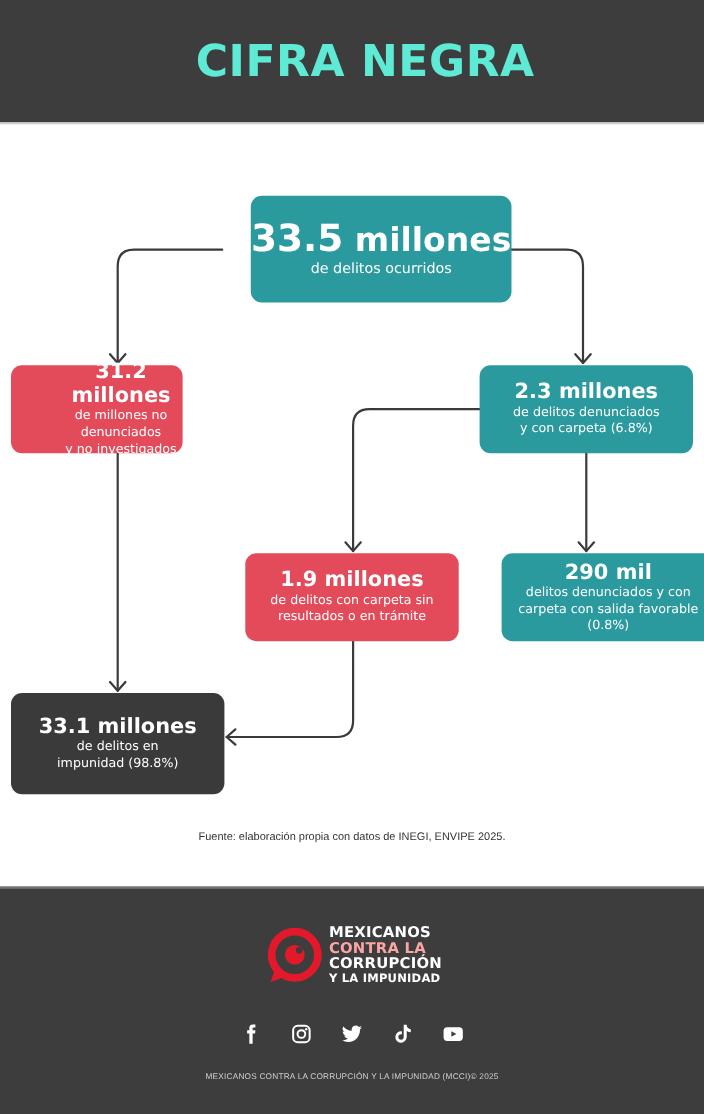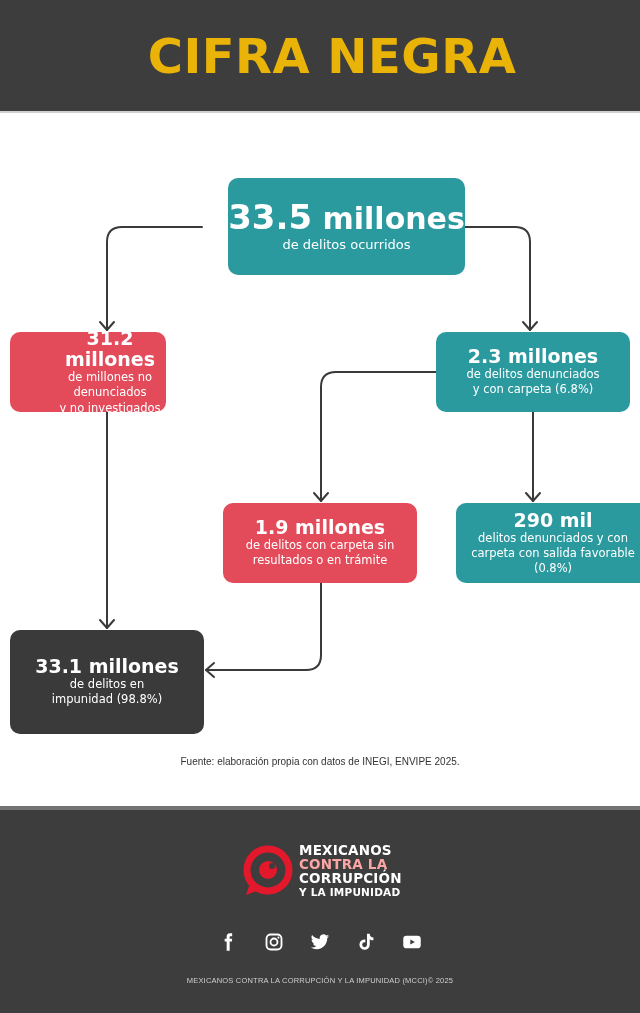--- a/index.html
+++ b/index.html
@@ -5,21 +5,21 @@
   * { box-sizing: border-box; margin: 0; padding: 0; }
   html, body { width: 640px; height: 1013px; background: #ffffff; overflow: hidden; }
   body { position: relative; font-family: "Liberation Sans", "DejaVu Sans", sans-serif; }
 
   .header {
     position: absolute; left: 0; top: 0; width: 640px; height: 113px;
     background: #3d3d3d; display: flex; align-items: center; justify-content: center;
     border-bottom: 2px solid #cfcfcf;
   }
   .header h1 {
-    color: #eab308; font-size: 48px; font-weight: 700; letter-spacing: 0.5px;
+    color: #5eead4; font-size: 40px; font-weight: 700; letter-spacing: 0.5px;
     font-family: "DejaVu Sans", sans-serif;
     margin-left: 24px;
   }
 
   .main { position: absolute; left: 0; top: 113px; width: 640px; height: 693px; background: #fff; }
 
   svg.connectors { position: absolute; left: 0; top: 0; width: 640px; height: 1013px; pointer-events: none; }
 
   .box {
     position: absolute; border-radius: 10px; color: #fff; text-align: center;
@@ -44,31 +44,31 @@
   #box-denunciados { left: 436px; top: 332px; width: 194px; height: 80px; }
   #box-denunciados .big { font-size: 19px; }
 
   #box-sin-resultados { left: 223px; top: 503px; width: 194px; height: 80px; }
   #box-sin-resultados .big { font-size: 19px; }
 
   #box-favorable { left: 456px; top: 503px; width: 194px; height: 80px; }
   #box-favorable .big { font-size: 19px; }
   #box-favorable .sub { line-height: 1.3; }
 
-  #box-impunidad { left: 10px; top: 630px; width: 194px; height: 104px; text-align: right; }
+  #box-impunidad { left: 10px; top: 630px; width: 194px; height: 92px; text-align: right; }
   #box-impunidad .big { font-size: 19px; }
 
   .source {
     position: absolute; left: 0; top: 756px; width: 640px; text-align: center;
     font-size: 10px; color: #333; font-family: "Liberation Sans", sans-serif;
   }
 
   .footer {
     position: absolute; left: 0; top: 806px; width: 640px; height: 207px;
-    background: #3d3d3d; border-top: 4px solid #737373;
+    background: #3d3d3d; border-top: 2px solid #737373;
   }
   .logo { position: absolute; left: 242px; top: 30px; width: 170px; height: 62px; }
   .logo-mark { position: absolute; left: 0; top: 5px; width: 52px; height: 52px; }
   .logo-text { position: absolute; left: 57px; top: 3px; font-family: "DejaVu Sans", sans-serif; font-weight: 800; line-height: 14px; }
   .logo-text div { font-size: 13.5px; letter-spacing: 0.2px; }
   .logo-text .l1 { color: #fff; }
   .logo-text .l2 { color: #fca5a5; }
   .logo-text .l3 { color: #ffffff; }
   .logo-text .l4 { color: #fff; font-size: 10.5px !important; }
 

